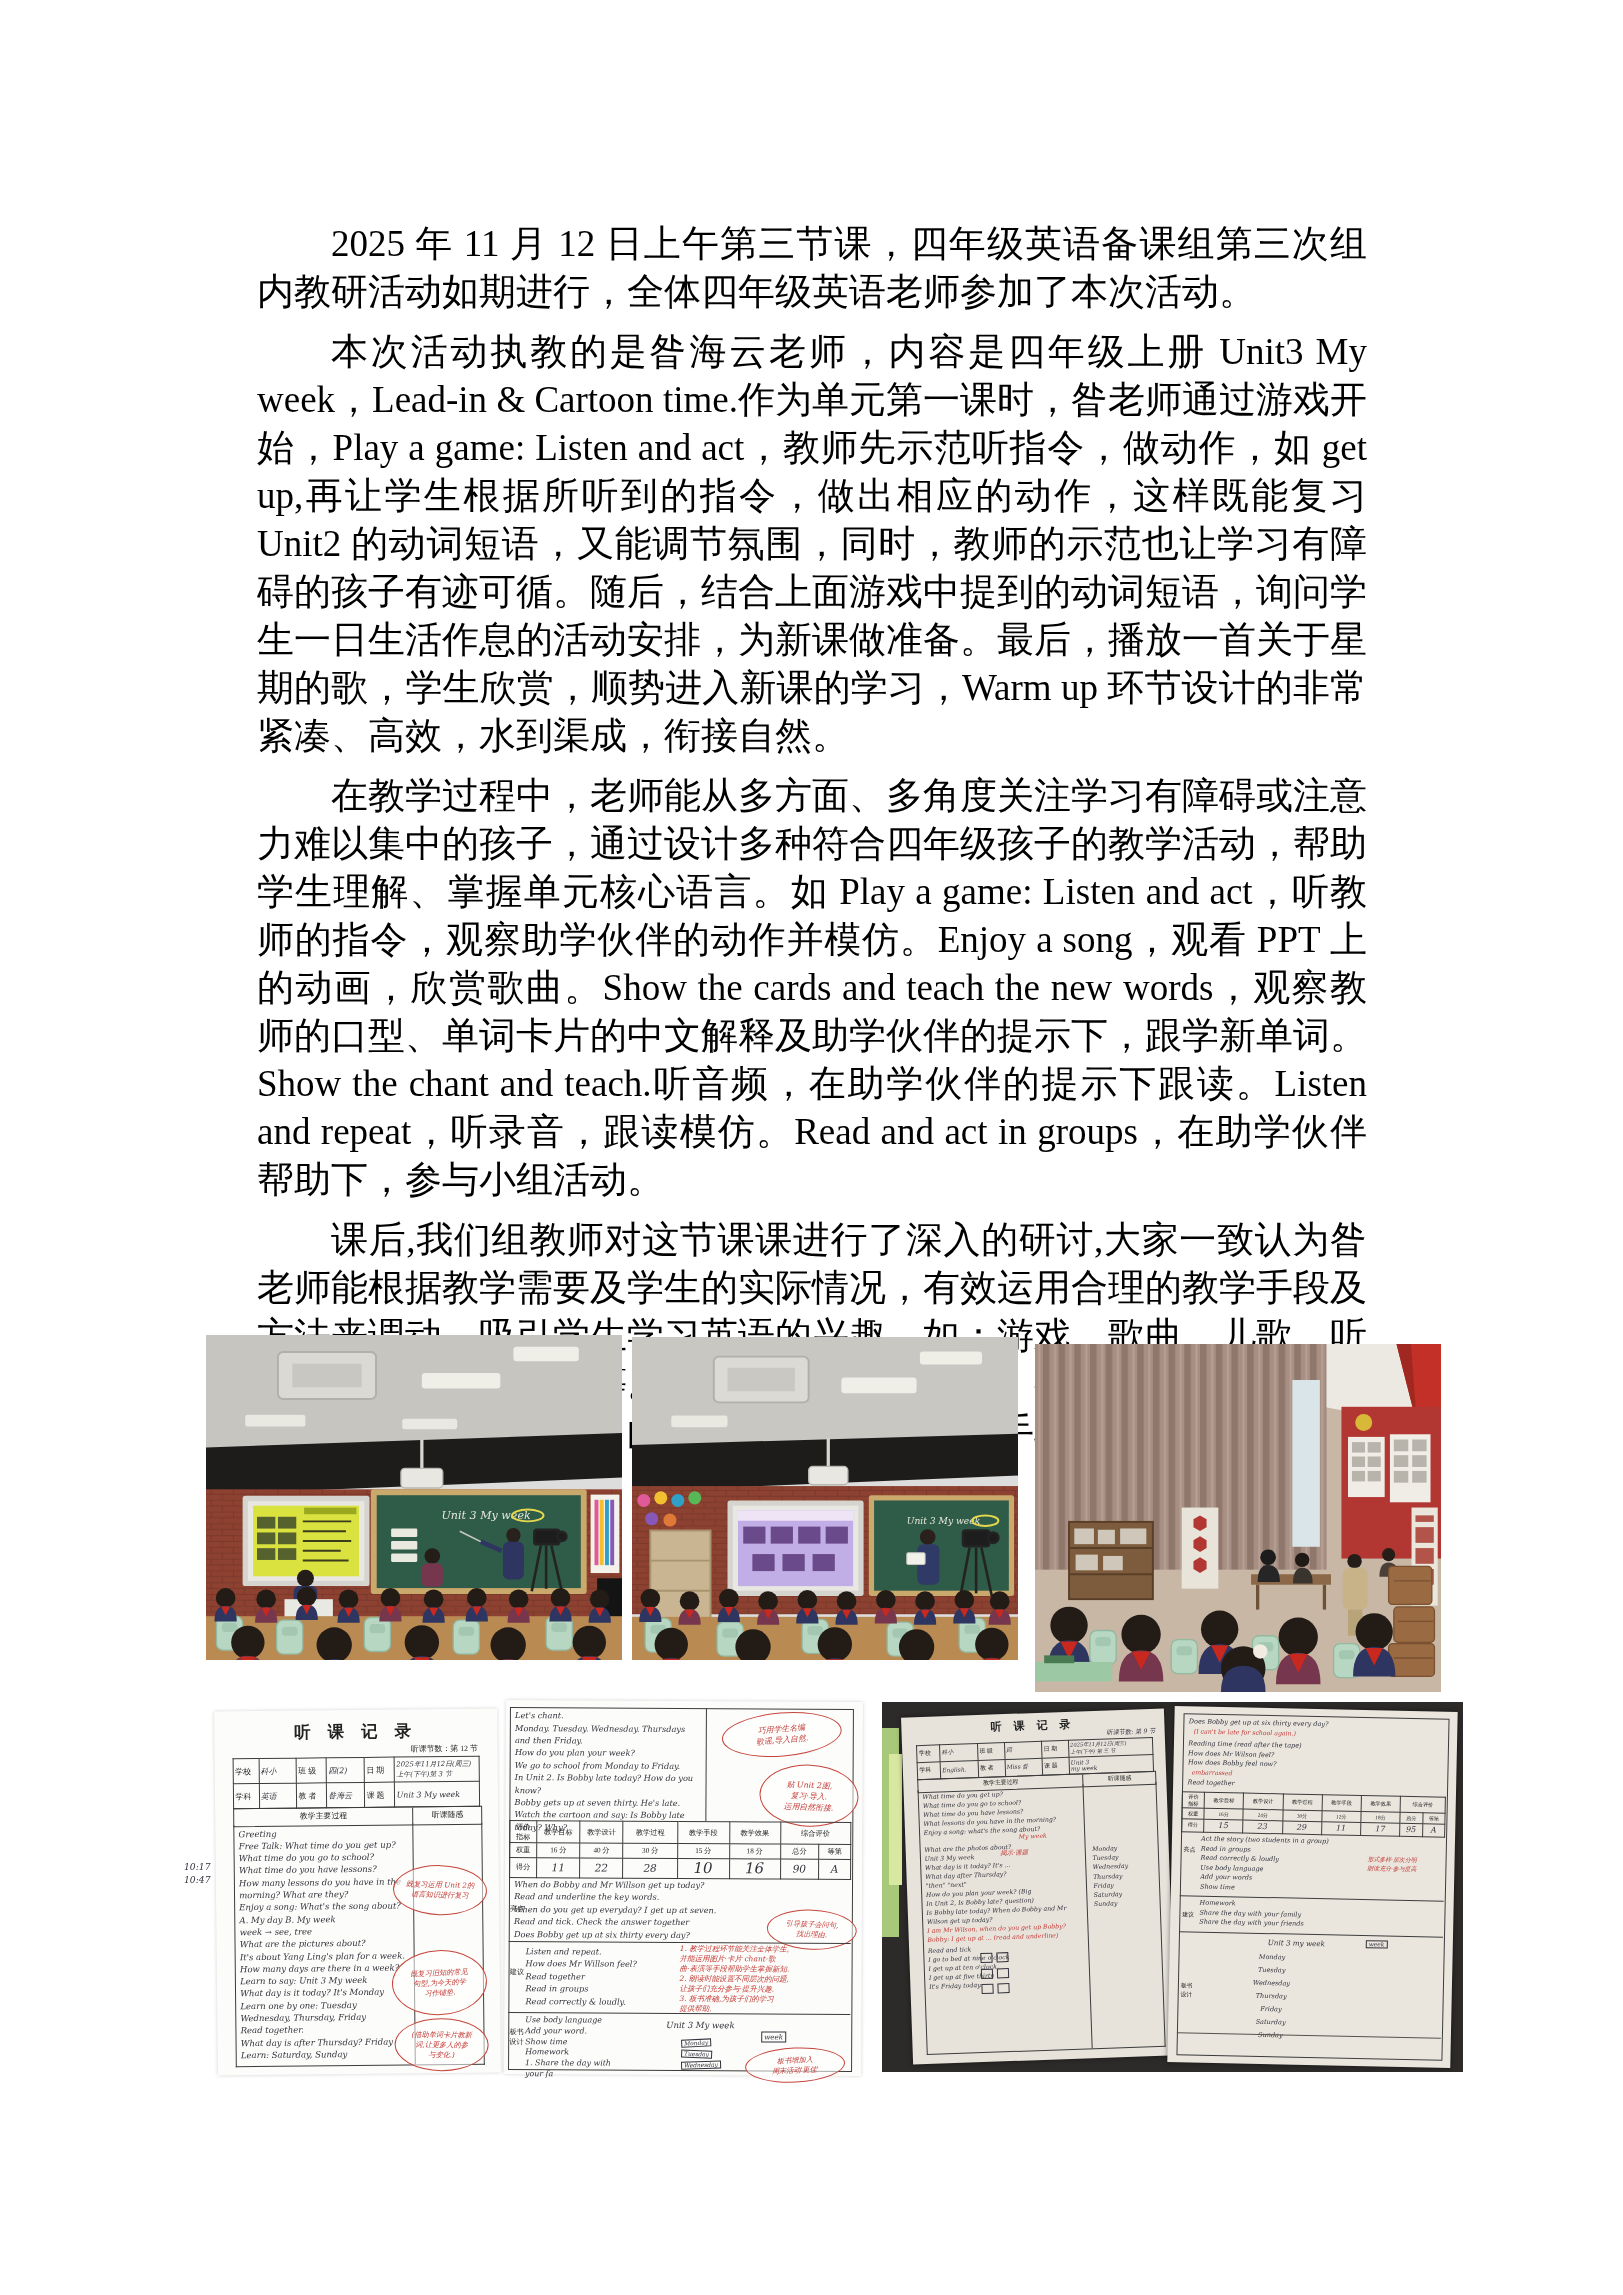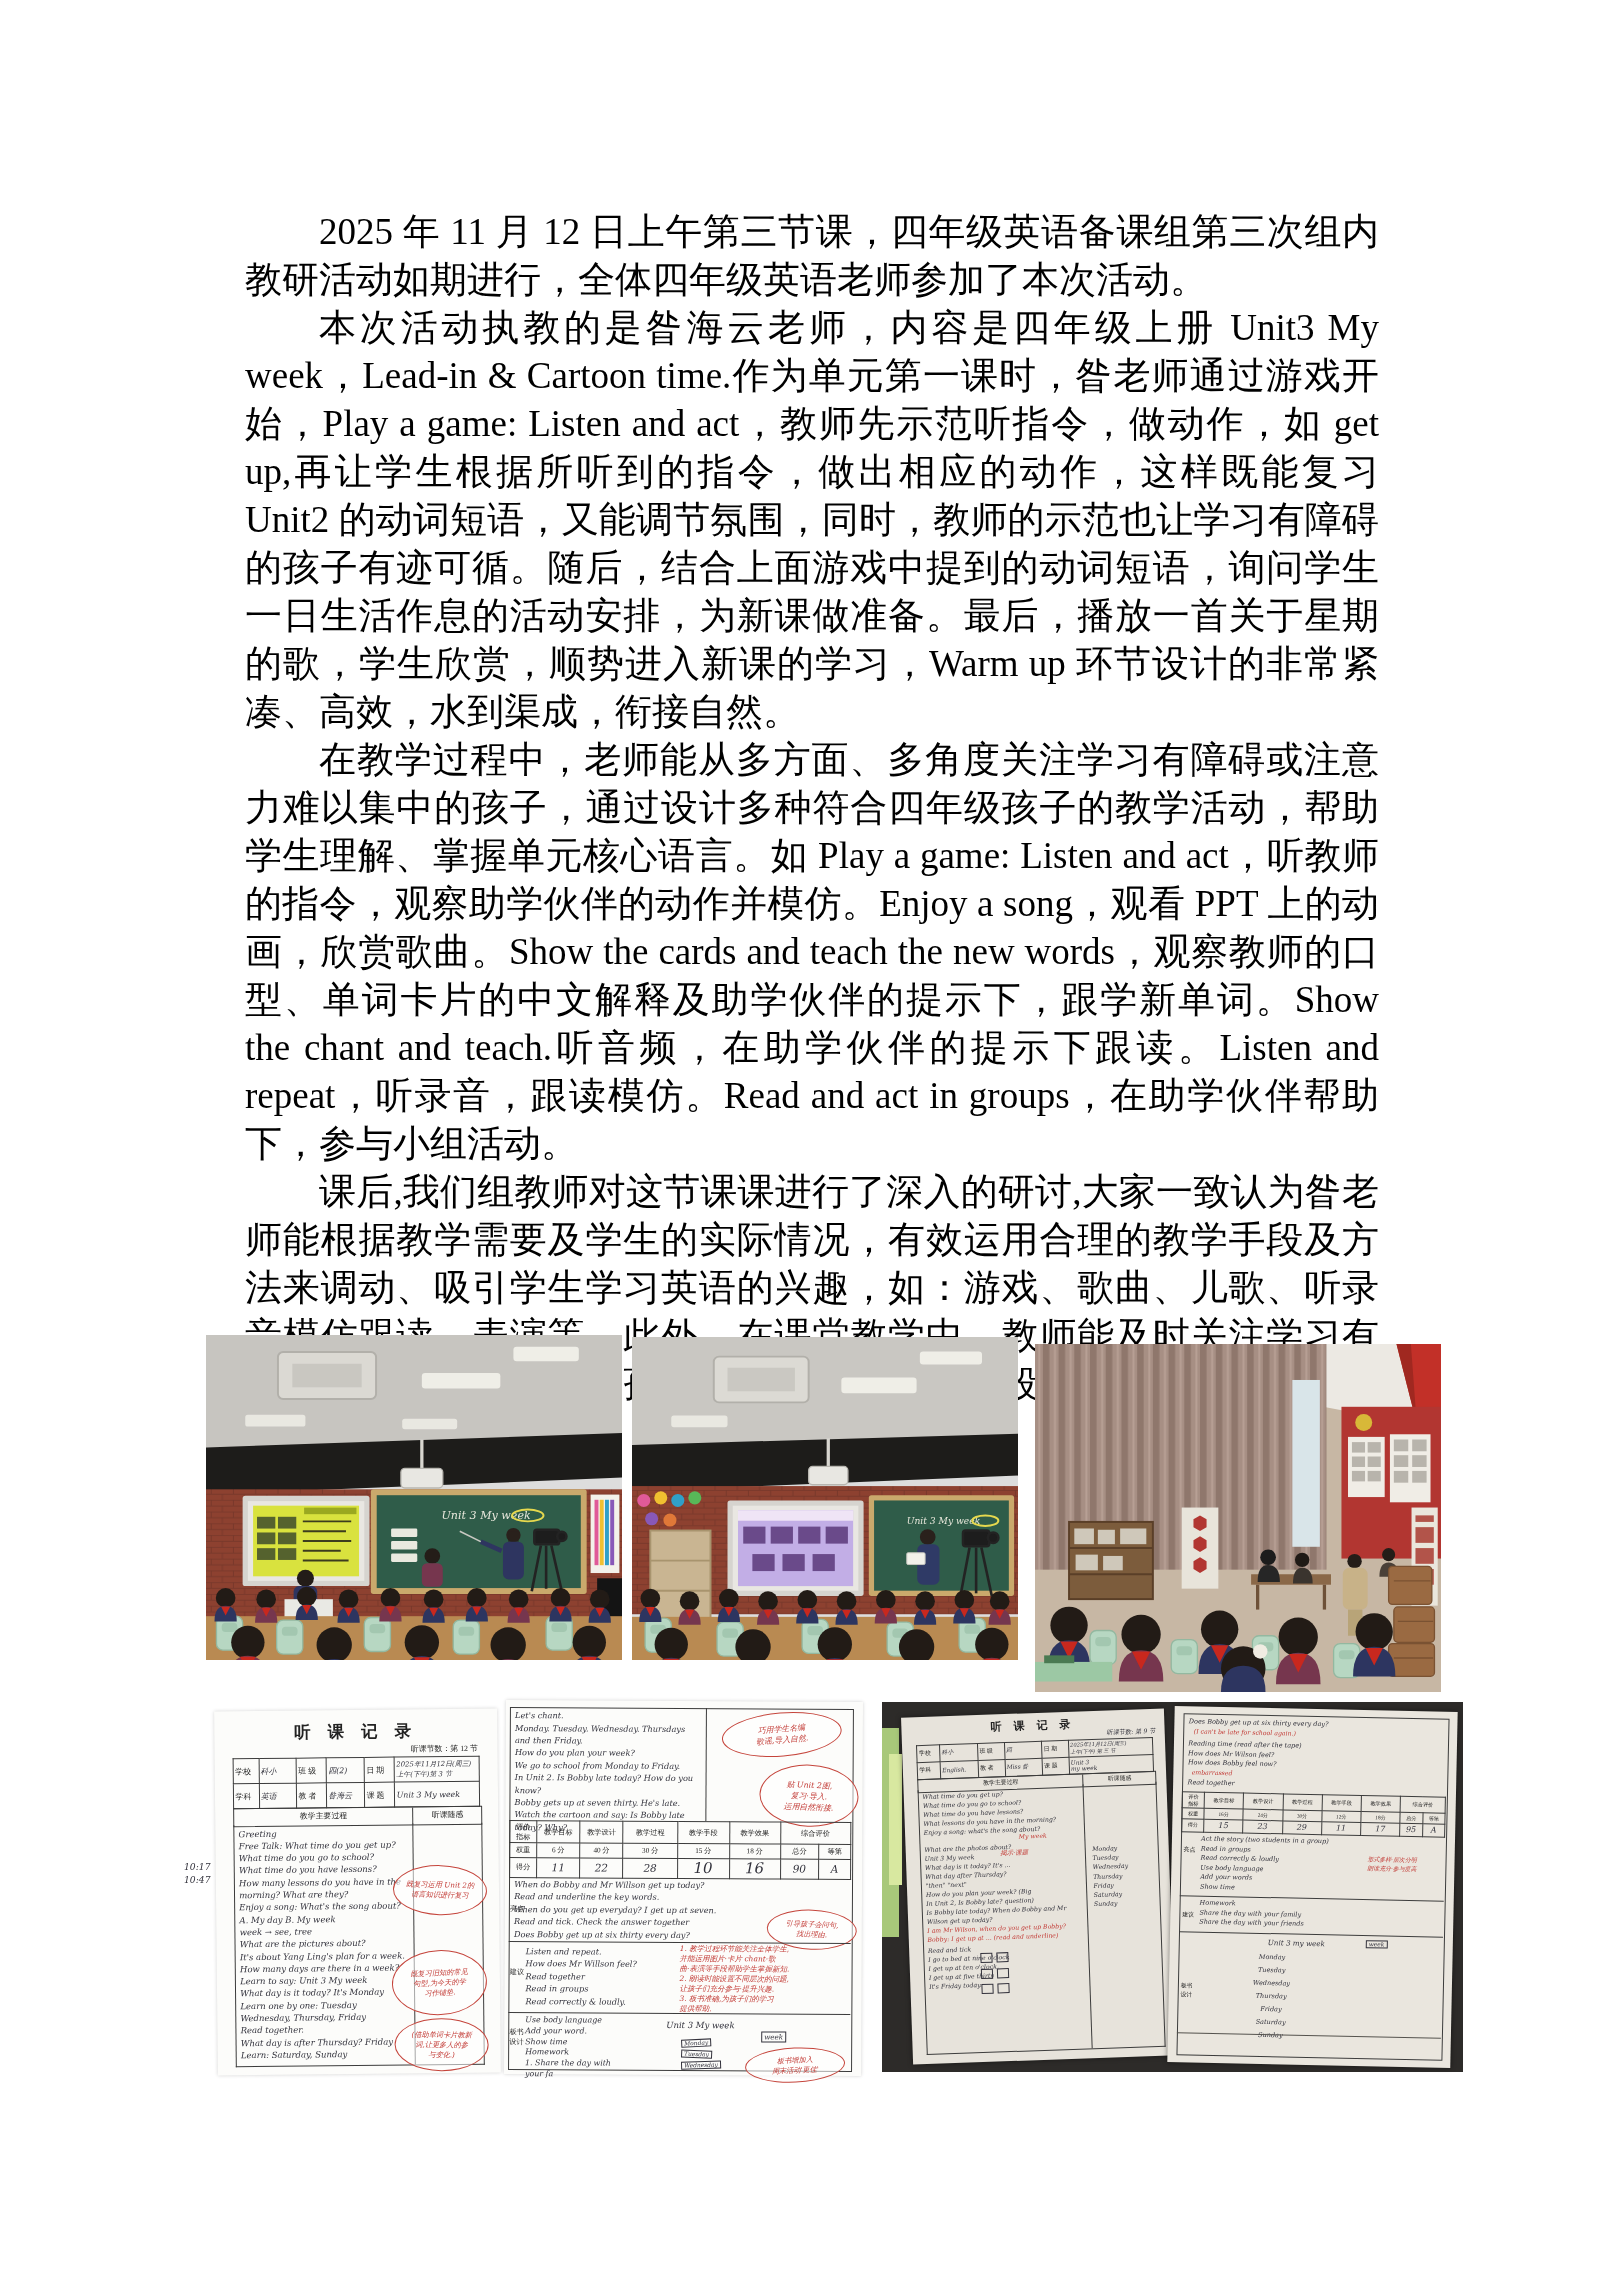--- a/index.html
+++ b/index.html
@@ -1,20 +1,20 @@
 <!DOCTYPE html>
 <html style="font-size:10.5px"><head>
 <meta charset="utf-8">
 <style>
   html,body{margin:0;padding:0;background:#888;}
   .page{position:relative;width:1623px;height:2295px;background:#ffffff;overflow:hidden;
         font-family:"Liberation Serif",serif;color:#000;}
   
   .text-block{position:absolute;left:245px;top:208px;width:1134px;}
-  .text-block p{margin:0;font-size:37px;line-height:48px;text-align:justify;text-indent:2em;
+  .text-block p{margin:12px;font-size:37px;line-height:48px;text-align:justify;text-indent:2em;
                 font-family:"Liberation Serif","DejaVu Serif",serif;}
   
   .photo{position:absolute;overflow:hidden;background:#ddd;}
   .photo svg{display:block;width:100%;height:100%;}
   
   .sheet{position:absolute;background:#fcfcfa;box-shadow:0 0 3.9px rgba(0,0,0,.18);}
   .hand{font-family:"DejaVu Serif",serif;font-style:italic;color:#32323c;white-space:pre-line;}
   .hred{color:#c23a35;}
   .pform{font-family:"Liberation Serif",serif;color:#222;}
   .abs{position:absolute;}
@@ -451,21 +451,21 @@
 指标</td>
         <td style="width:42px" class="pform">教学目标</td>
         <td style="width:42px" class="pform">教学设计</td>
         <td style="width:54px" class="pform">教学过程</td>
         <td style="width:51px" class="pform">教学手段</td>
         <td style="width:50px" class="pform">教学效果</td>
         <td colspan="2" class="pform">综合评价</td>
       </tr>
       <tr style="height:14.4px">
         <td class="pform">权重</td>
-        <td class="pform">6 分</td>
+        <td class="pform">16 分</td>
         <td class="pform">40 分</td>
         <td class="pform">30 分</td>
         <td class="pform">15 分</td>
         <td class="pform">18 分</td>
         <td style="width:37px" class="pform">总分</td>
         <td style="width:30px" class="pform">等第</td>
       </tr>
       <tr style="height:18.3px">
         <td class="pform">得分</td>
         <td class="hand" style="font-size:10.5px">11</td>

